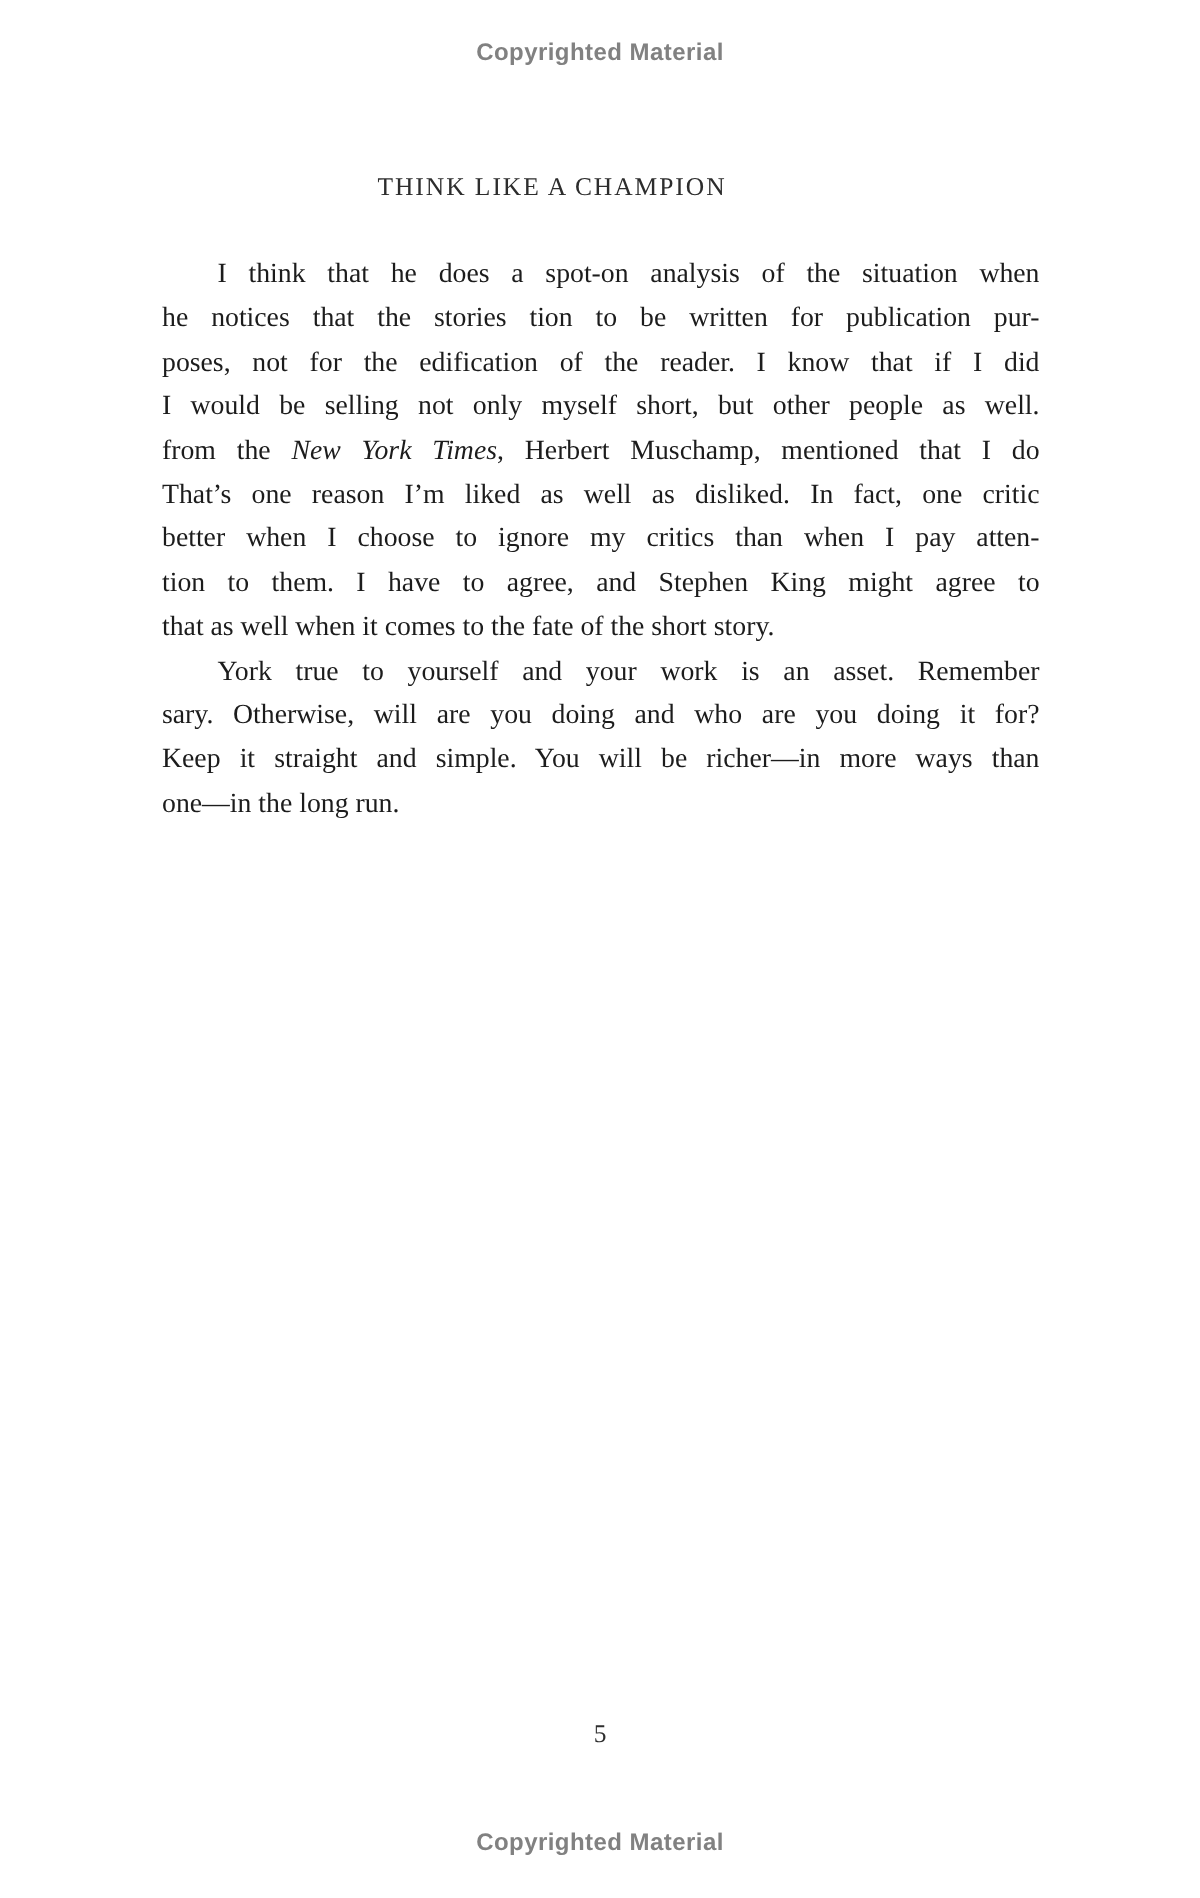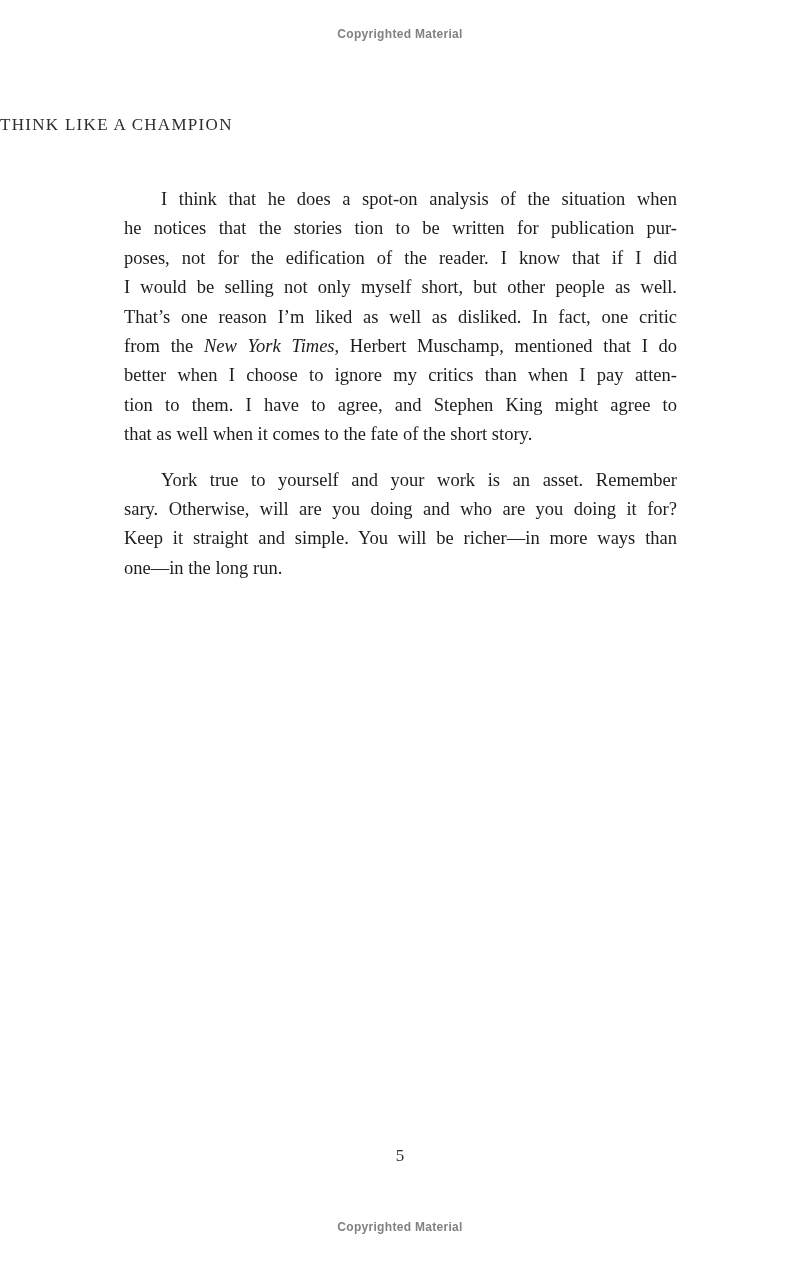--- a/index.html
+++ b/index.html
@@ -16,48 +16,48 @@
     inset: 0;
     background: #ffffff;
   }
   .copyright-banner {
     position: absolute;
     left: 0;
     width: 800px;
     text-align: center;
     font-family: "Liberation Sans", sans-serif;
     font-weight: bold;
-    font-size: 12px;
+    font-size: 16px;
     letter-spacing: 0.3px;
     color: #818181;
   }
   .copyright-banner.top { top: 27px; }
   .copyright-banner.bottom { top: 1220px; }
   .chapter-header {
     position: absolute;
     top: 115px;
-    left: 0;
+    left: 16px;
     width: 704px;
-    text-align: left;
+    text-align: center;
     font-family: "Liberation Serif", serif;
     font-size: 17px;
     font-weight: normal;
     letter-spacing: 1.3px;
     color: #2d2d2d;
   }
   .body-text {
     position: absolute;
     top: 169px;
     left: 108px;
     width: 585px;
     font-size: 18.5px;
     line-height: 29.4px;
     color: #1c1c1c;
   }
-  .paragraph { margin: 16px; }
+  .paragraph { margin: 0; }
   .text-line {
     text-align: justify;
     text-align-last: justify;
     white-space: normal;
   }
   .text-line.last-line { text-align-last: left; }
   .text-line.first-line { padding-left: 37px; }
   .text-line em { font-style: italic; }
   .page-number {
     position: absolute;
@@ -78,22 +78,22 @@
   <div class="copyright-banner top">Copyrighted Material</div>
 
   <div class="chapter-header">THINK LIKE A CHAMPION</div>
 
   <div class="body-text">
       <div class="paragraph">
         <div class="text-line first-line"><span>I think that he does a spot-on analysis of the situation when</span></div>
         <div class="text-line"><span>he notices that the stories tion to be written for publication pur-</span></div>
         <div class="text-line"><span>poses, not for the edification of the reader. I know that if I did</span></div>
         <div class="text-line"><span>I would be selling not only myself short, but other people as well.</span></div>
+        <div class="text-line"><span>from the </span><em>New York Times</em><span>, Herbert Muschamp, mentioned that I do</span></div>
         <div class="text-line"><span>That’s one reason I’m liked as well as disliked. In fact, one critic</span></div>
-        <div class="text-line"><span>from the </span><em>New York Times</em><span>, Herbert Muschamp, mentioned that I do</span></div>
         <div class="text-line"><span>better when I choose to ignore my critics than when I pay atten-</span></div>
         <div class="text-line"><span>tion to them. I have to agree, and Stephen King might agree to</span></div>
         <div class="text-line last-line"><span>that as well when it comes to the fate of the short story.</span></div>
       </div>
       <div class="paragraph">
         <div class="text-line first-line"><span>York true to yourself and your work is an asset. Remember</span></div>
         <div class="text-line"><span>sary. Otherwise, will are you doing and who are you doing it for?</span></div>
         <div class="text-line"><span>Keep it straight and simple. You will be richer—in more ways than</span></div>
         <div class="text-line last-line"><span>one—in the long run.</span></div>
       </div>

